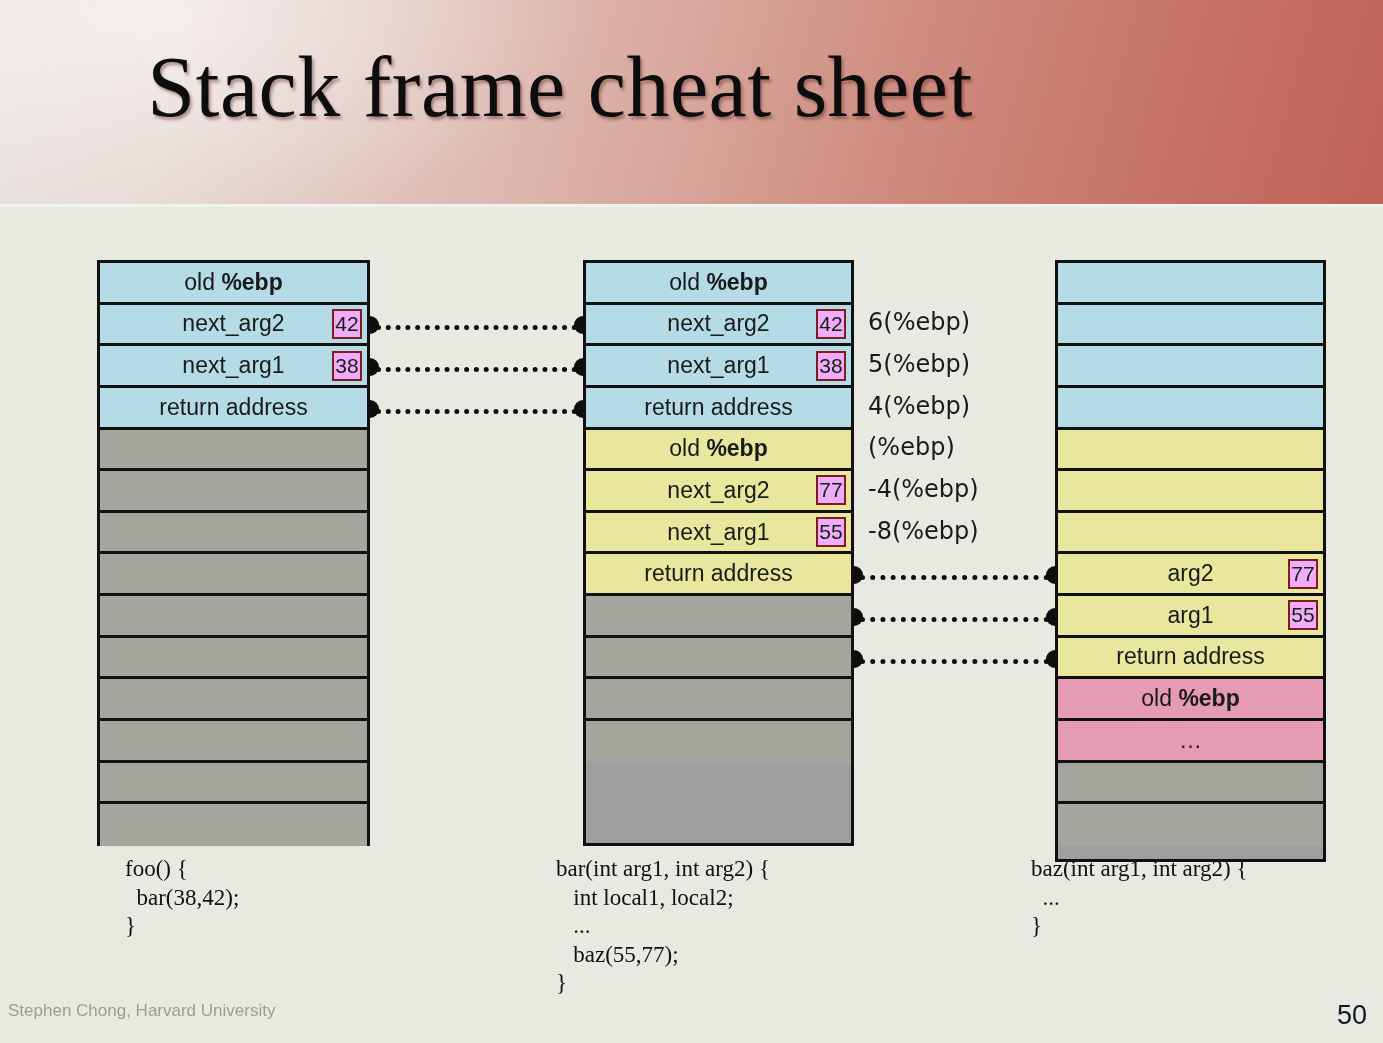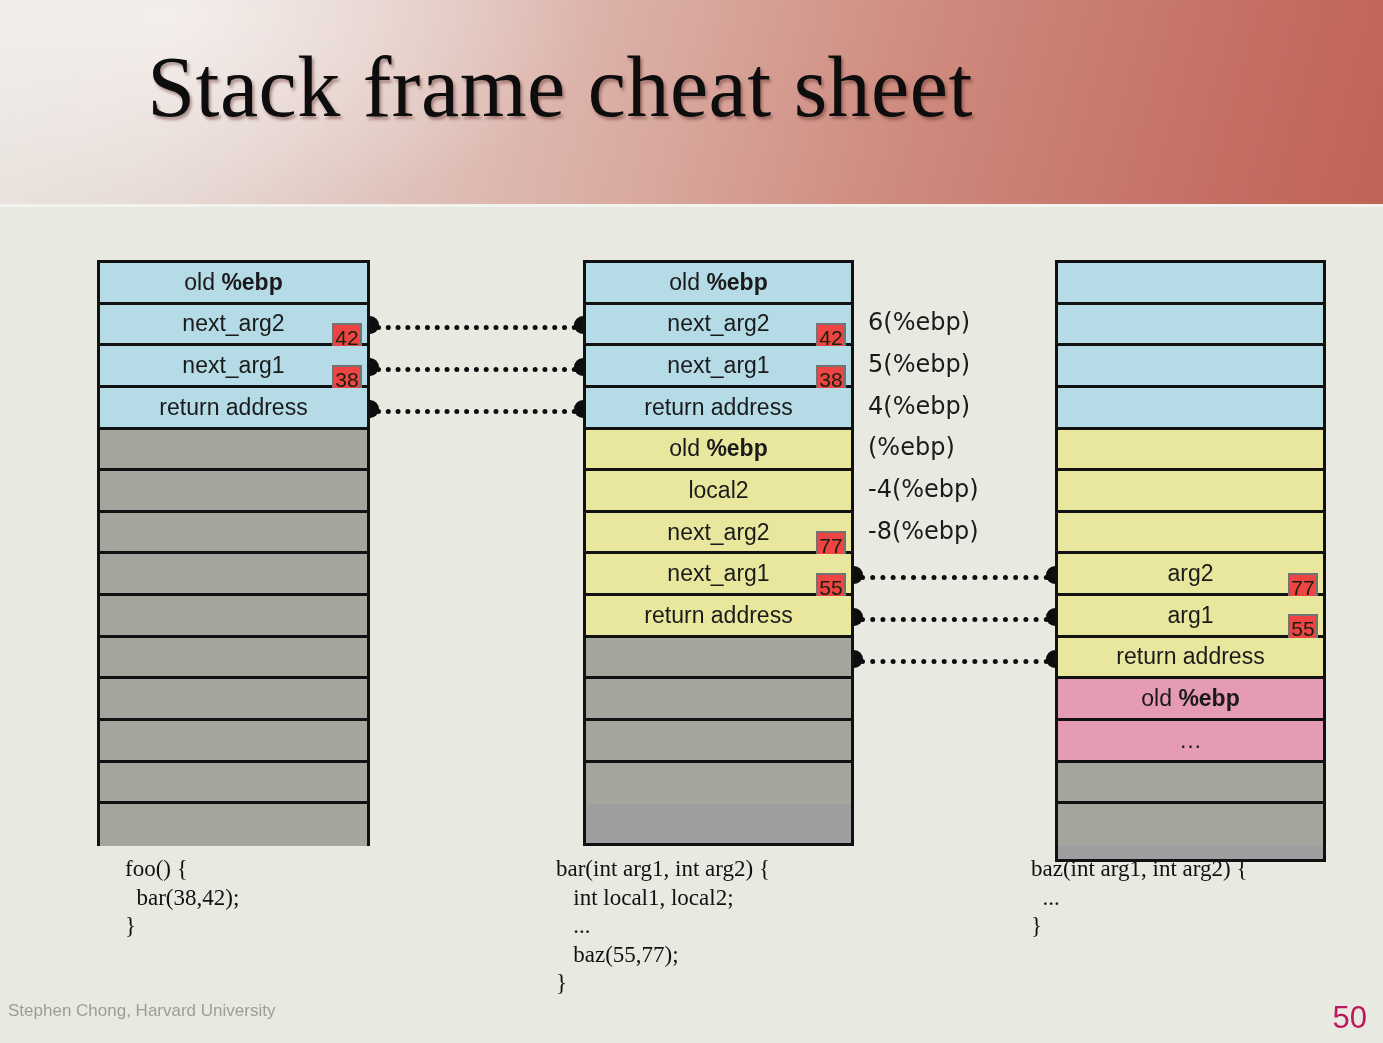--- a/index.html
+++ b/index.html
@@ -70,25 +70,25 @@
   .row.yellow{background:#e9e79e;}
   .row.pink{background:#e59bb4;}
   .row.gray{background:#a3a69d;}
 
   .row .lbl{pointer-events:none;}
   .row .lbl b{font-weight:bold;}
 
   .valbox{
     position:absolute;right:5px;top:50%;transform:translateY(-50%);
     width:30px;height:30px;
-    background:#ef4444;
-    border:2px solid #737373;
+    background:#f0abfc;
+    border:2px solid #7f1d1d;
     box-sizing:border-box;
     display:flex;align-items:center;justify-content:center;
-    font-size:21px;color:#14210c;margin-top:14px;
+    font-size:21px;color:#14210c;
   }
 
   
   .dot{
     position:absolute;width:18px;height:18px;border-radius:50%;
     background:#0d0d0d;
   }
 
   
   .conn{
@@ -115,21 +115,21 @@
   }
 
   
   #footer-author{
     position:absolute;left:8px;top:1001px;
     font-size:17px;color:#9a9f93;
     font-family:"Liberation Sans", sans-serif;
   }
   #page-number{
     position:absolute;right:16px;top:1000px;
-    font-size:31px;color:#be185d;
+    font-size:27px;color:#0f172a;
     font-family:"Liberation Sans", sans-serif;
   }
 </style>
 </head>
 <body>
 
 <div id="header">
   <div id="header-sheen"></div>
   <div id="slide-title">Stack frame cheat sheet</div>
 </div>
@@ -197,23 +197,20 @@
         <span class="lbl">next_arg1</span>
         <div class="valbox">38</div>
       </div>
       <div class="row blue">
         <span class="lbl">return address</span>
       </div>
       <div class="row yellow">
         <span class="lbl">old <b>%ebp</b></span>
       </div>
       <div class="row yellow">
-        <span class="lbl">local2</span>
-      </div>
-      <div class="row yellow">
         <span class="lbl">next_arg2</span>
         <div class="valbox">77</div>
       </div>
       <div class="row yellow">
         <span class="lbl">next_arg1</span>
         <div class="valbox">55</div>
       </div>
       <div class="row yellow">
         <span class="lbl">return address</span>
       </div>

